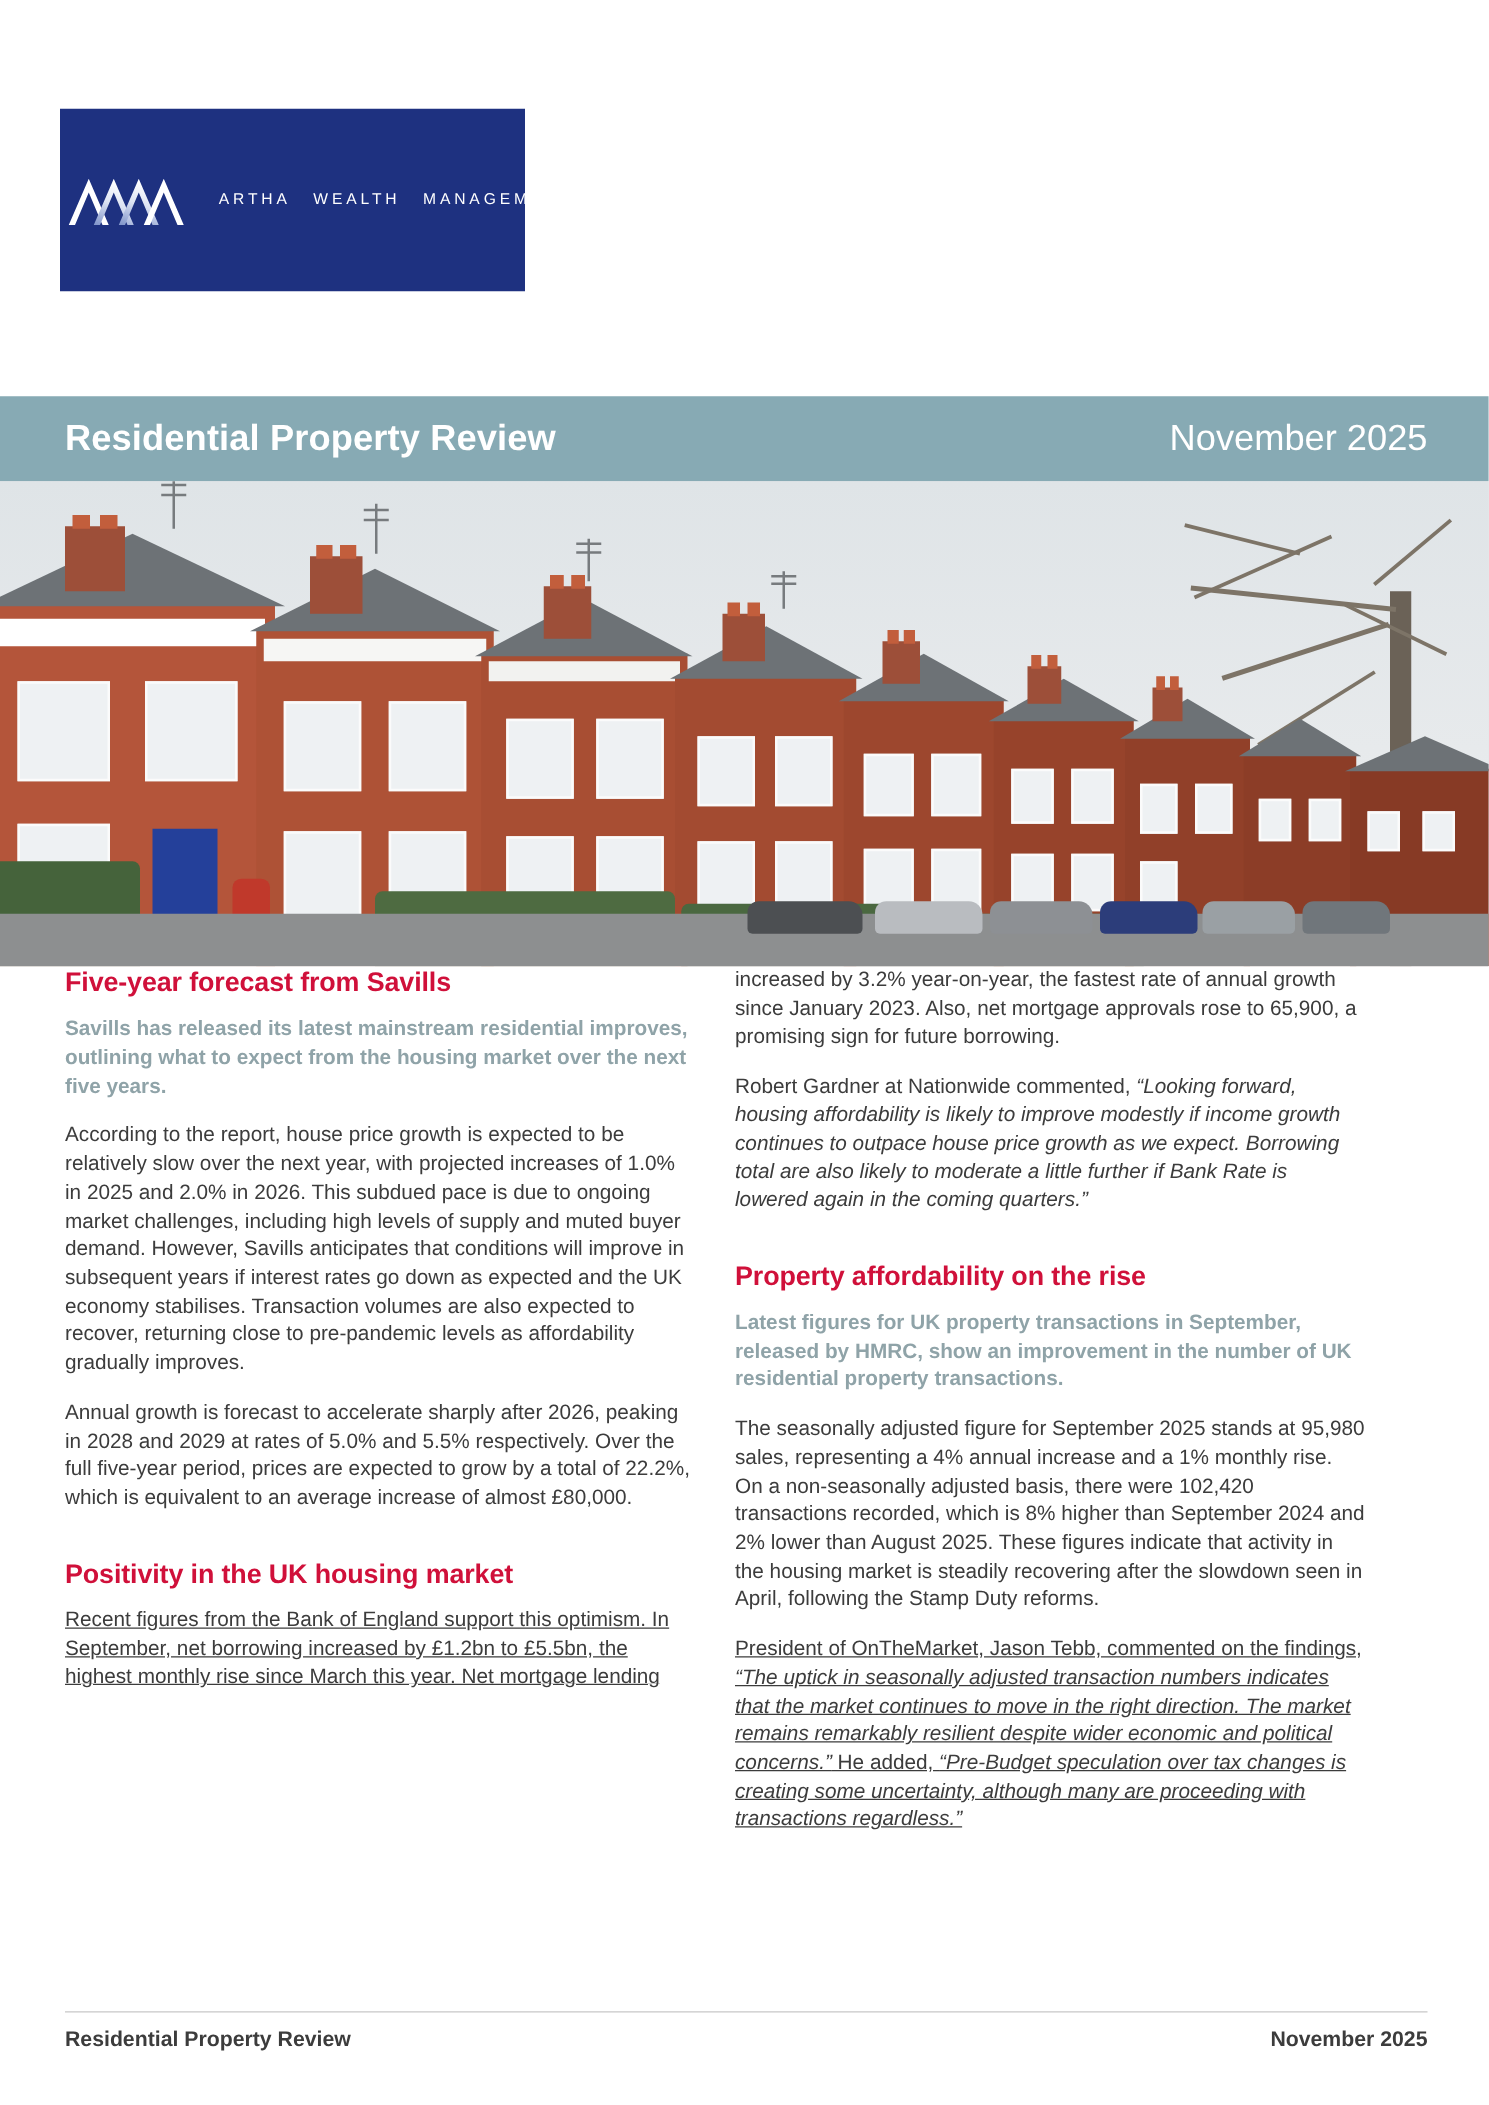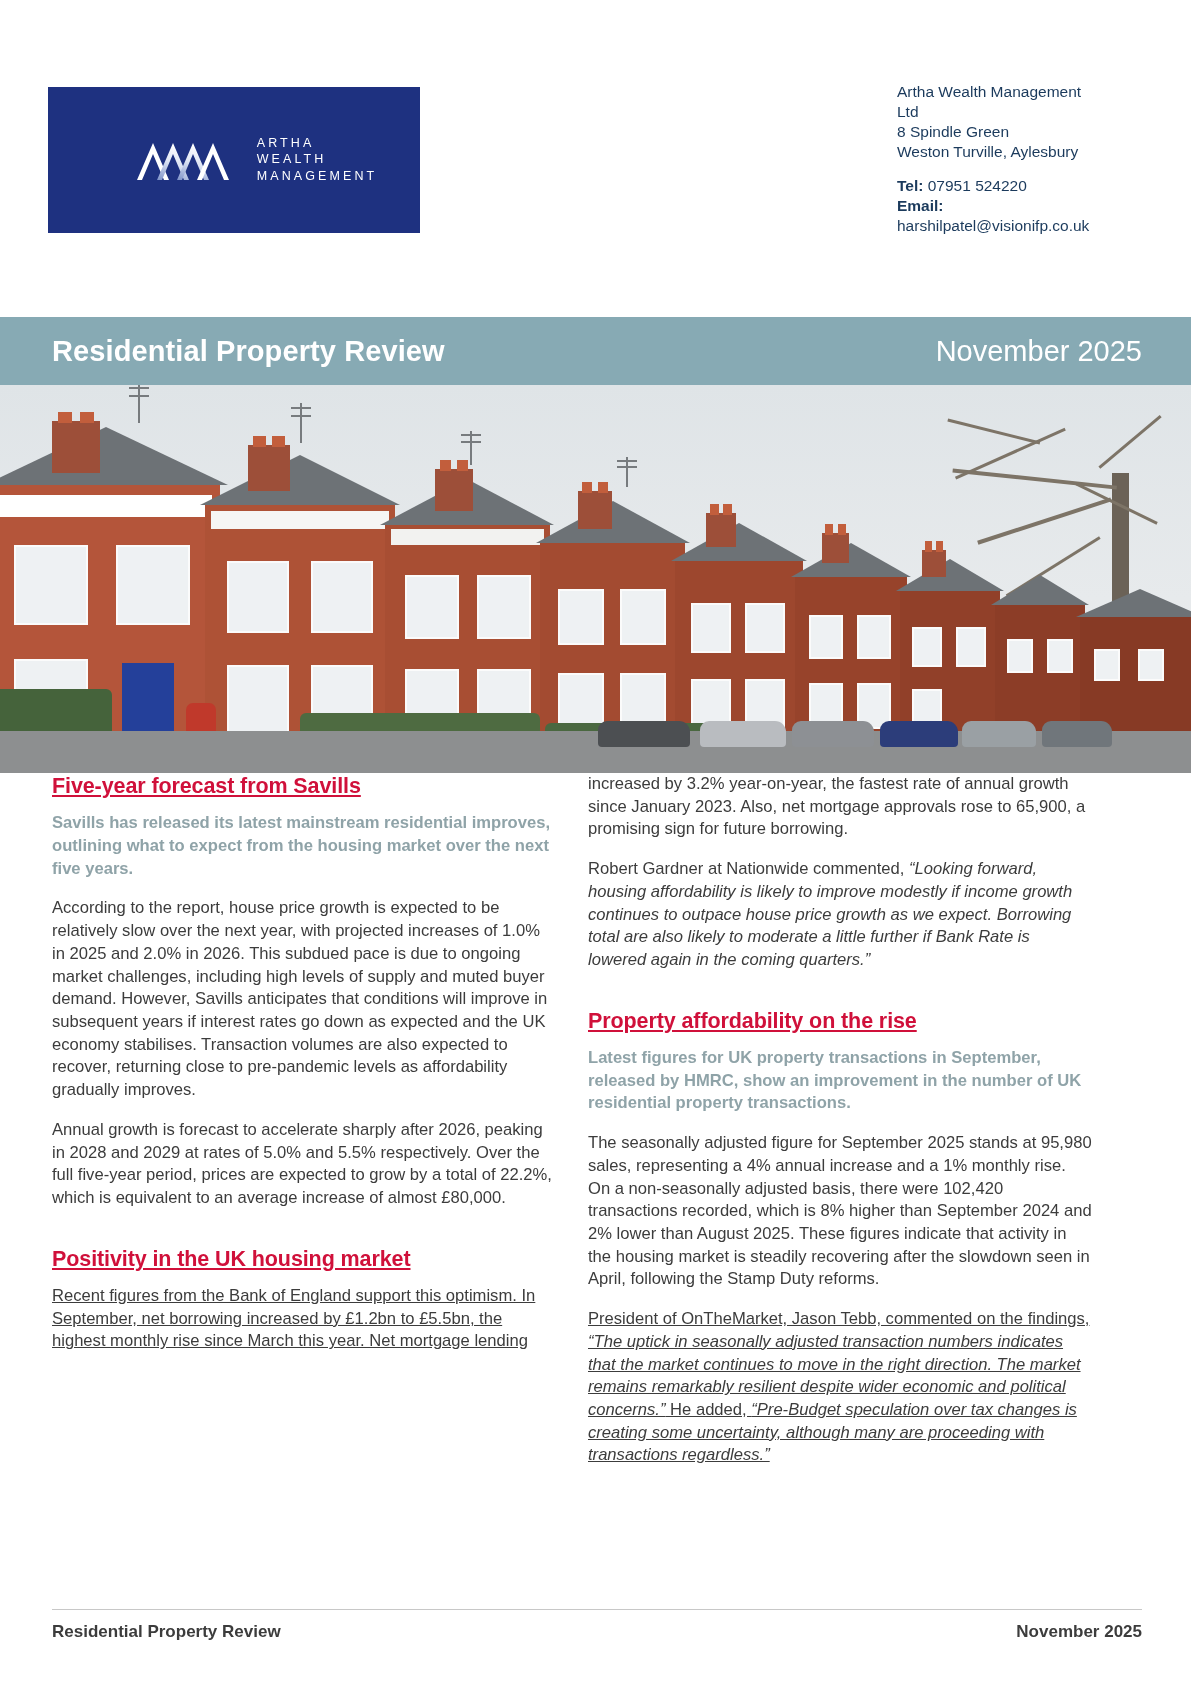--- a/index.html
+++ b/index.html
@@ -38,23 +38,23 @@
     gap: 18px;
     transform: translateX(22px);
   }
   .logo-mark {
     width: 104px;
     height: 42px;
     flex: none;
   }
   .logo-words {
     display: flex;
-    flex-direction: column;
+    flex-direction: row;
     justify-content: center;
-    gap: 3px;
+    gap: 18px;
   }
   .logo-words span {
     color: #ffffff;
     font-size: 12.5px;
     letter-spacing: 3.1px;
     line-height: 1.08;
     font-weight: 400;
     white-space: nowrap;
   }
 
@@ -227,21 +227,20 @@
     width: 504px;
     flex: none;
   }
   h2.art-head {
     color: #d0103a;
     font-size: 21.5px;
     font-weight: 700;
     margin: 0 0 13px 0;
     line-height: 1.22;
     letter-spacing: -0.1px;
-    text-decoration: underline;
   }
   h2.art-head.spaced { margin-top: 36px; }
   p.stand {
     color: #8fa3a8;
     font-size: 16.6px;
     font-weight: 700;
     line-height: 1.37;
     margin: 0 0 17px 0;
   }
   p.body {
@@ -295,30 +294,20 @@
         <path d="M62 41 L78 4 L94 41 L89 41 L78 15 L67 41 Z" fill="#ffffff"></path>
       </svg>
       <div class="logo-words">
         <span>ARTHA</span>
         <span>WEALTH</span>
         <span>MANAGEMENT</span>
       </div>
     </div>
   </div>
 
-  <div class="contact">
-    <span class="addr-line">Artha Wealth Management</span>
-    <span class="addr-line">Ltd</span>
-    <span class="addr-line">8 Spindle Green</span>
-    <span class="addr-line">Weston Turville, Aylesbury</span>
-    <div class="spacer"></div>
-    <span class="addr-line"><b>Tel:</b> <span>07951 524220</span></span>
-    <span class="addr-line" style="font-weight:700">Email:</span>
-    <span class="addr-line">harshilpatel@visionifp.co.uk</span>
-  </div>
 </div>
 
 <div class="banner">
   <div class="banner-title">Residential Property Review</div>
   <div class="banner-date">November 2025</div>
 </div>
 
 <div class="hero">
   <div class="sky"></div>
 

